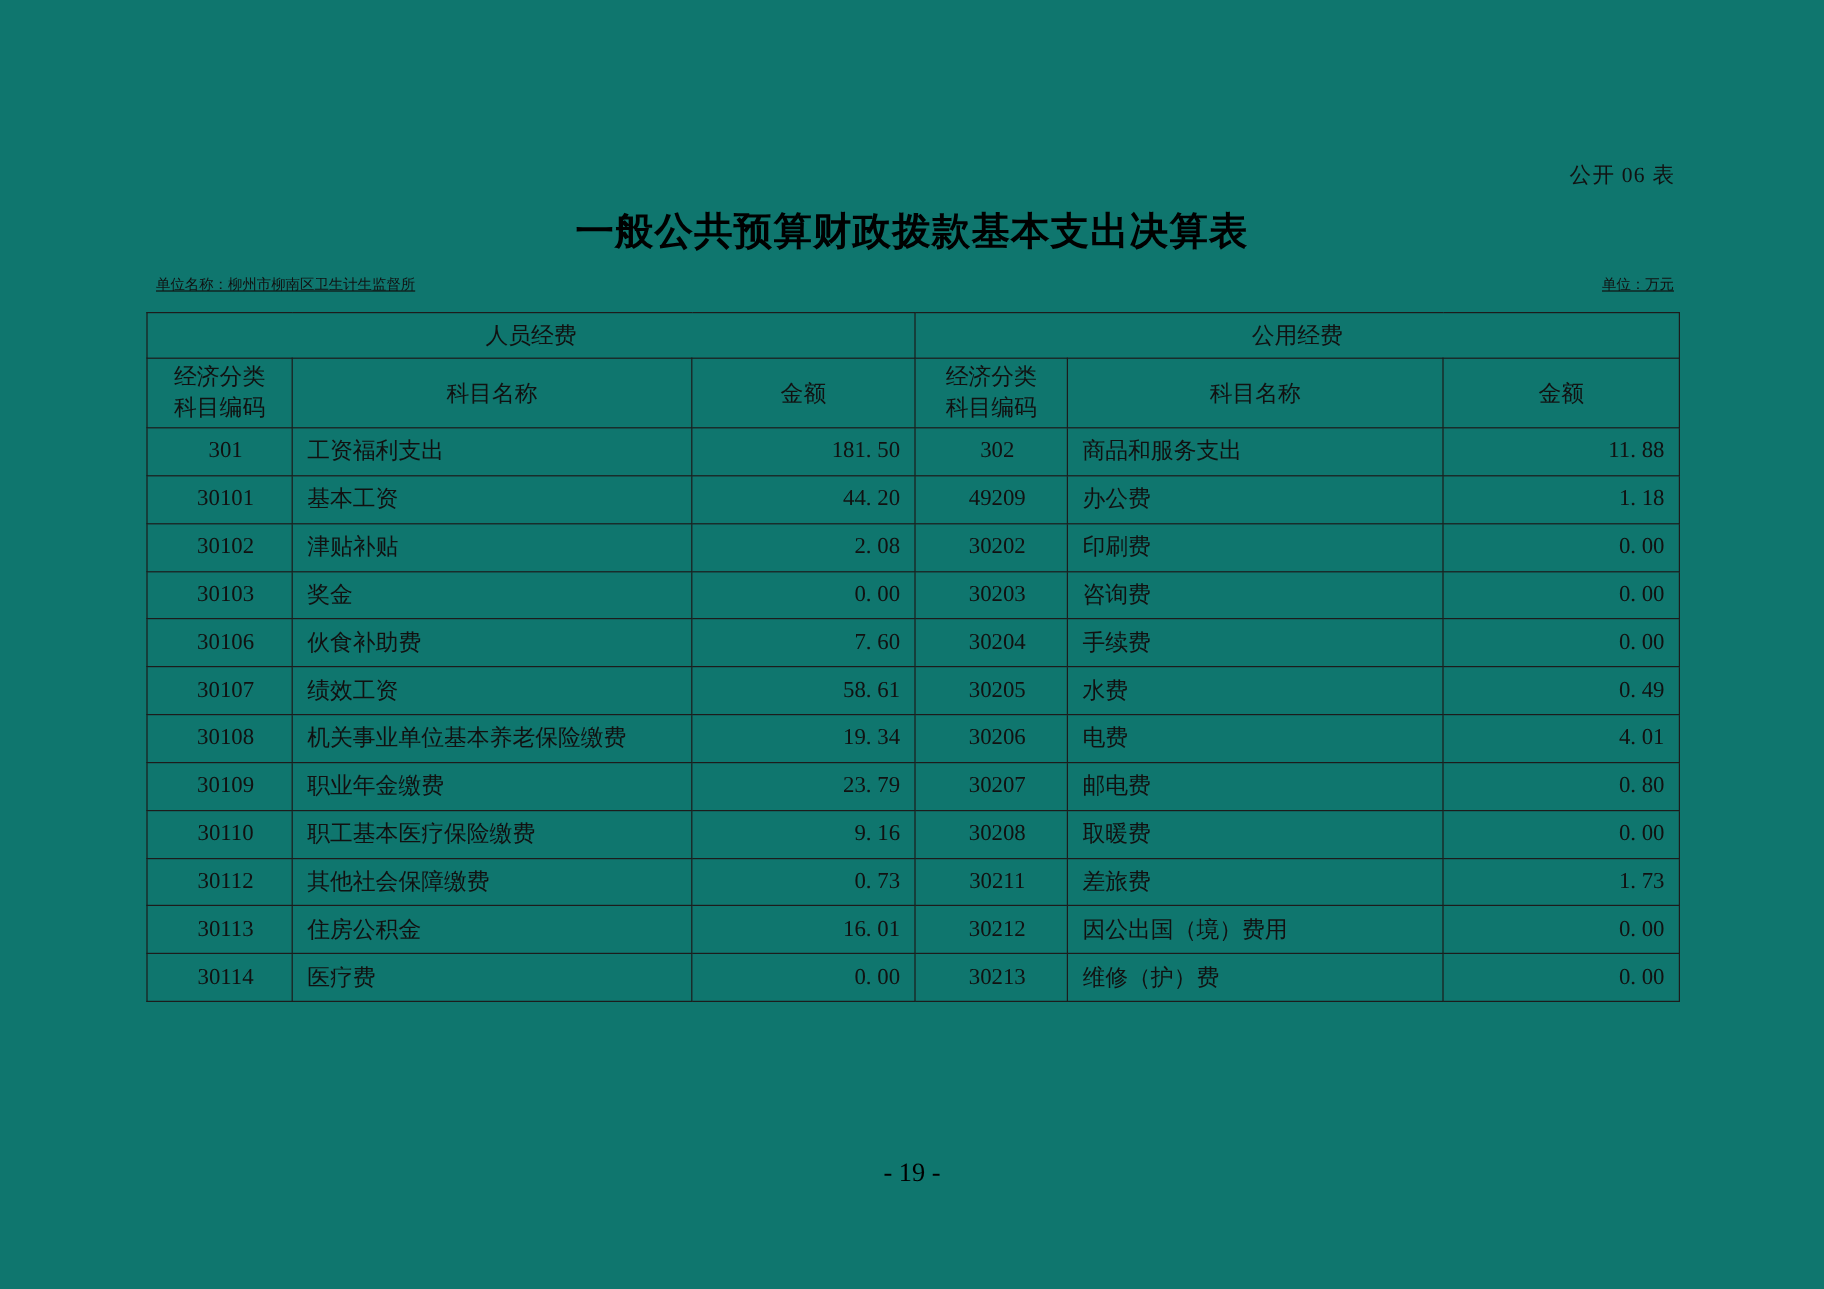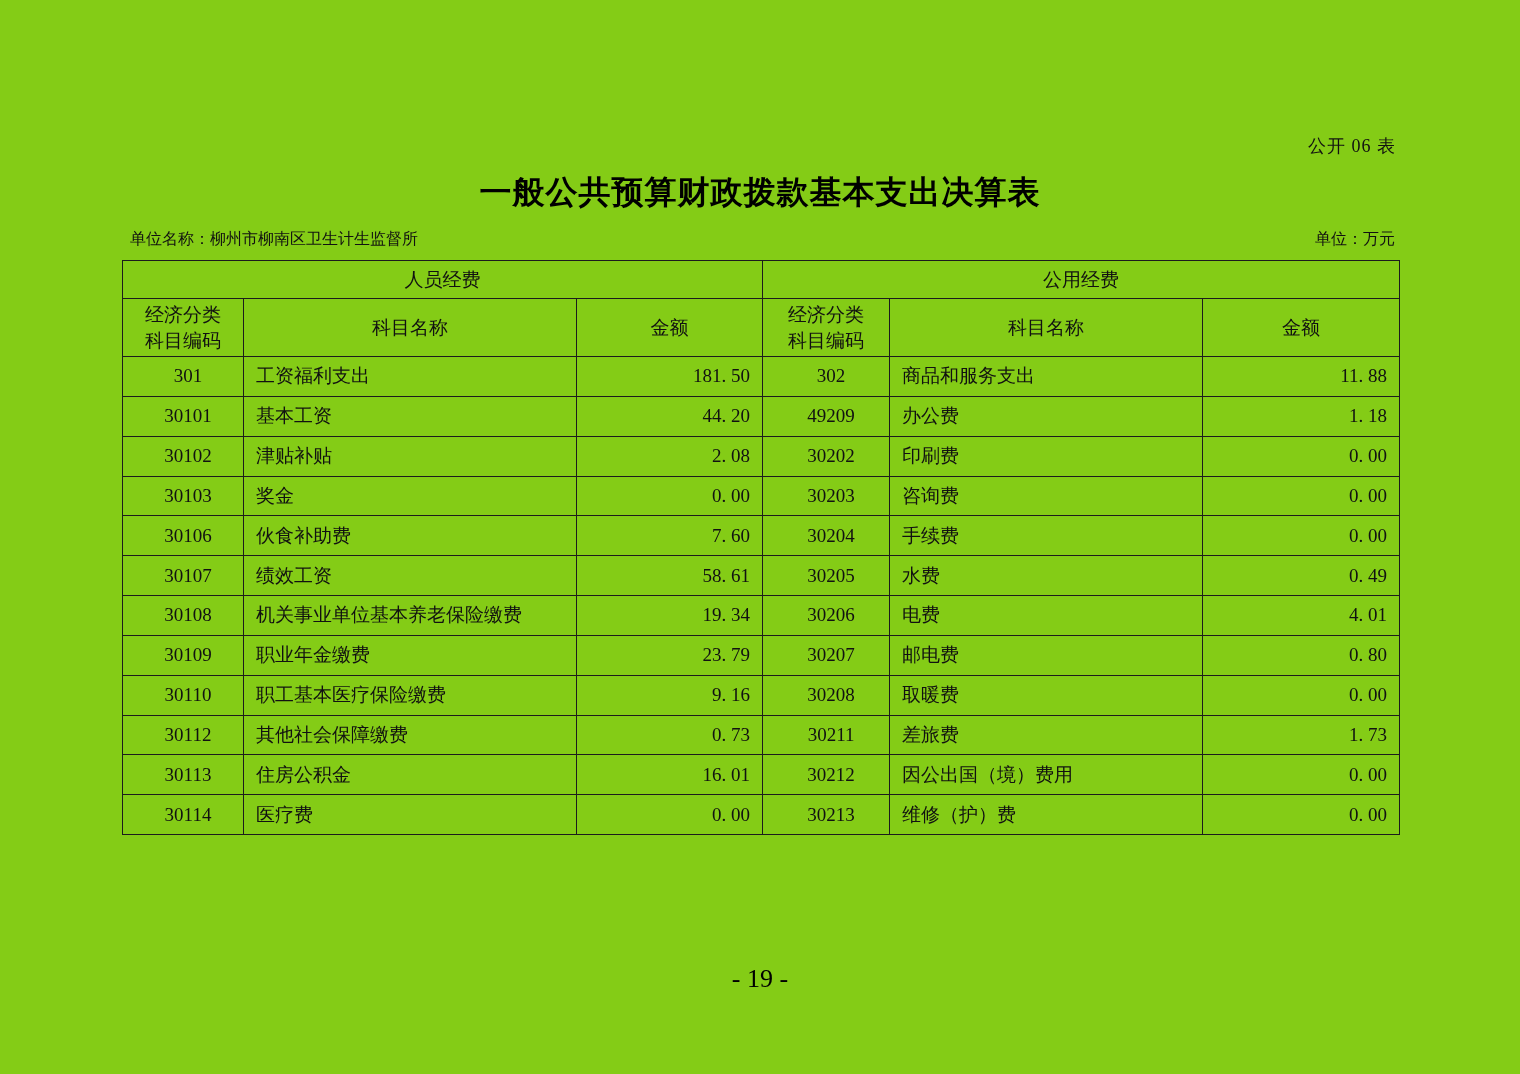--- a/index.html
+++ b/index.html
@@ -6,21 +6,21 @@
   html, body {
     width: 1520px; height: 1074px;
     background: #ffffff;
     font-family: "Liberation Serif", "DejaVu Serif", serif;
     color: #111111;
     overflow: hidden;
   }
   .page {
     position: relative;
     width: 1520px; height: 1074px;
-    background: #84cc16;
+    background: #0f766e;
   }
   .form-code {
     position: absolute;
     top: 134px; right: 124px;
     font-size: 18px;
     letter-spacing: 1px;
   }
   .doc-title {
     position: absolute;
     top: 171px; left: 0;
@@ -30,21 +30,22 @@
     font-weight: bold;
     font-size: 32px;
     letter-spacing: 1px;
     color: #000000;
   }
   .meta-row {
     position: absolute;
     top: 229px; left: 130px; right: 125px;
     display: flex;
     justify-content: space-between;
-    font-size: 16px;
+    font-size: 12px;
+    text-decoration: underline;
   }
   table.budget-table {
     position: absolute;
     top: 260px; left: 122px;
     width: 1277px;
     border-collapse: collapse;
     table-layout: fixed;
   }
   .budget-table th, .budget-table td {
     border: 1.5px solid #1c1c1c;
@@ -61,21 +62,21 @@
   tr.sub-row .two-line div { line-height: 26px; }
   tr.data-row { height: 39.85px; }
   td.code { text-align: center; padding-left: 10px; }
   td.name { text-align: left; padding-left: 12px; }
   td.amount { text-align: right; padding-right: 12px; }
   .page-number {
     position: absolute;
     top: 964px; left: 0;
     width: 100%;
     text-align: center;
-    font-size: 26px;
+    font-size: 22px;
     color: #000000;
   }
 </style>
 </head>
 <body>
 
 <div class="page">
 
   <div class="form-code">公开 06 表</div>
 

